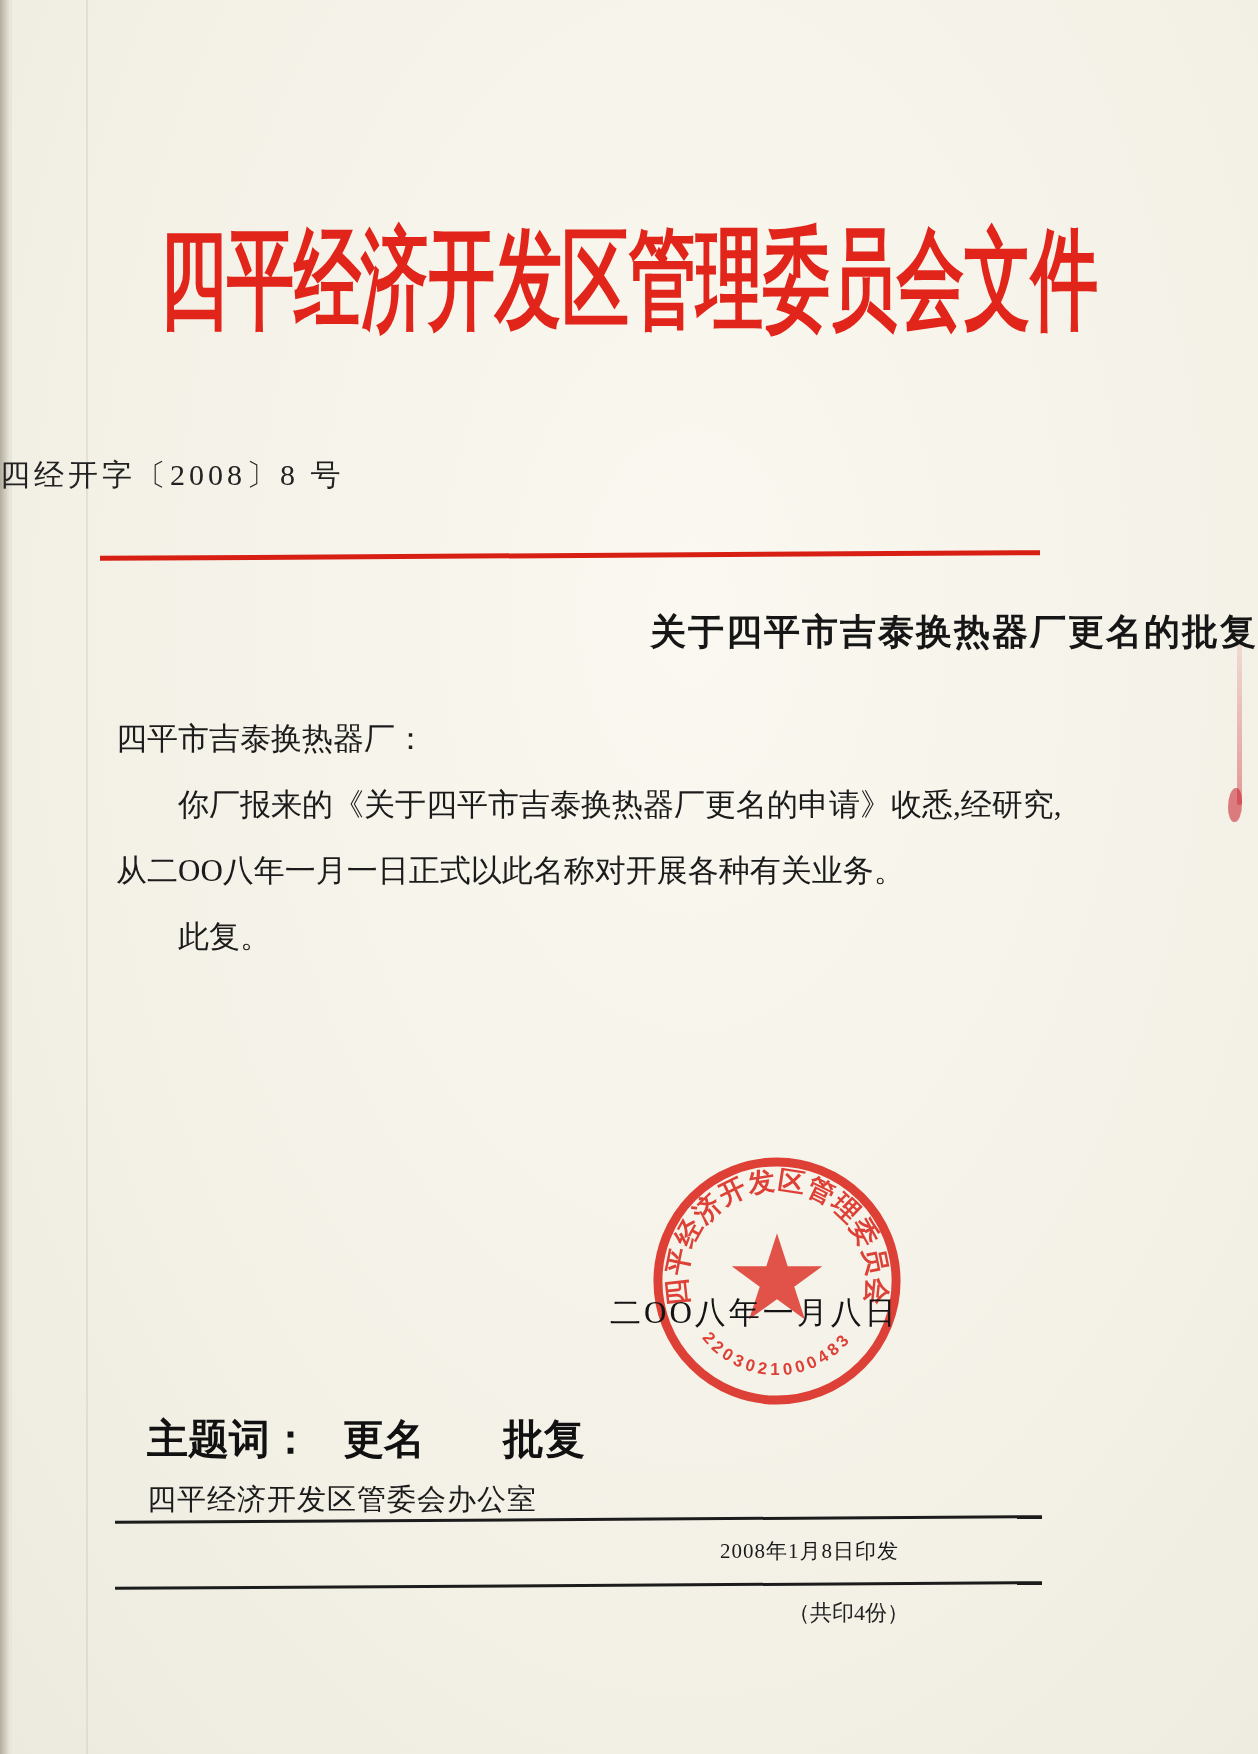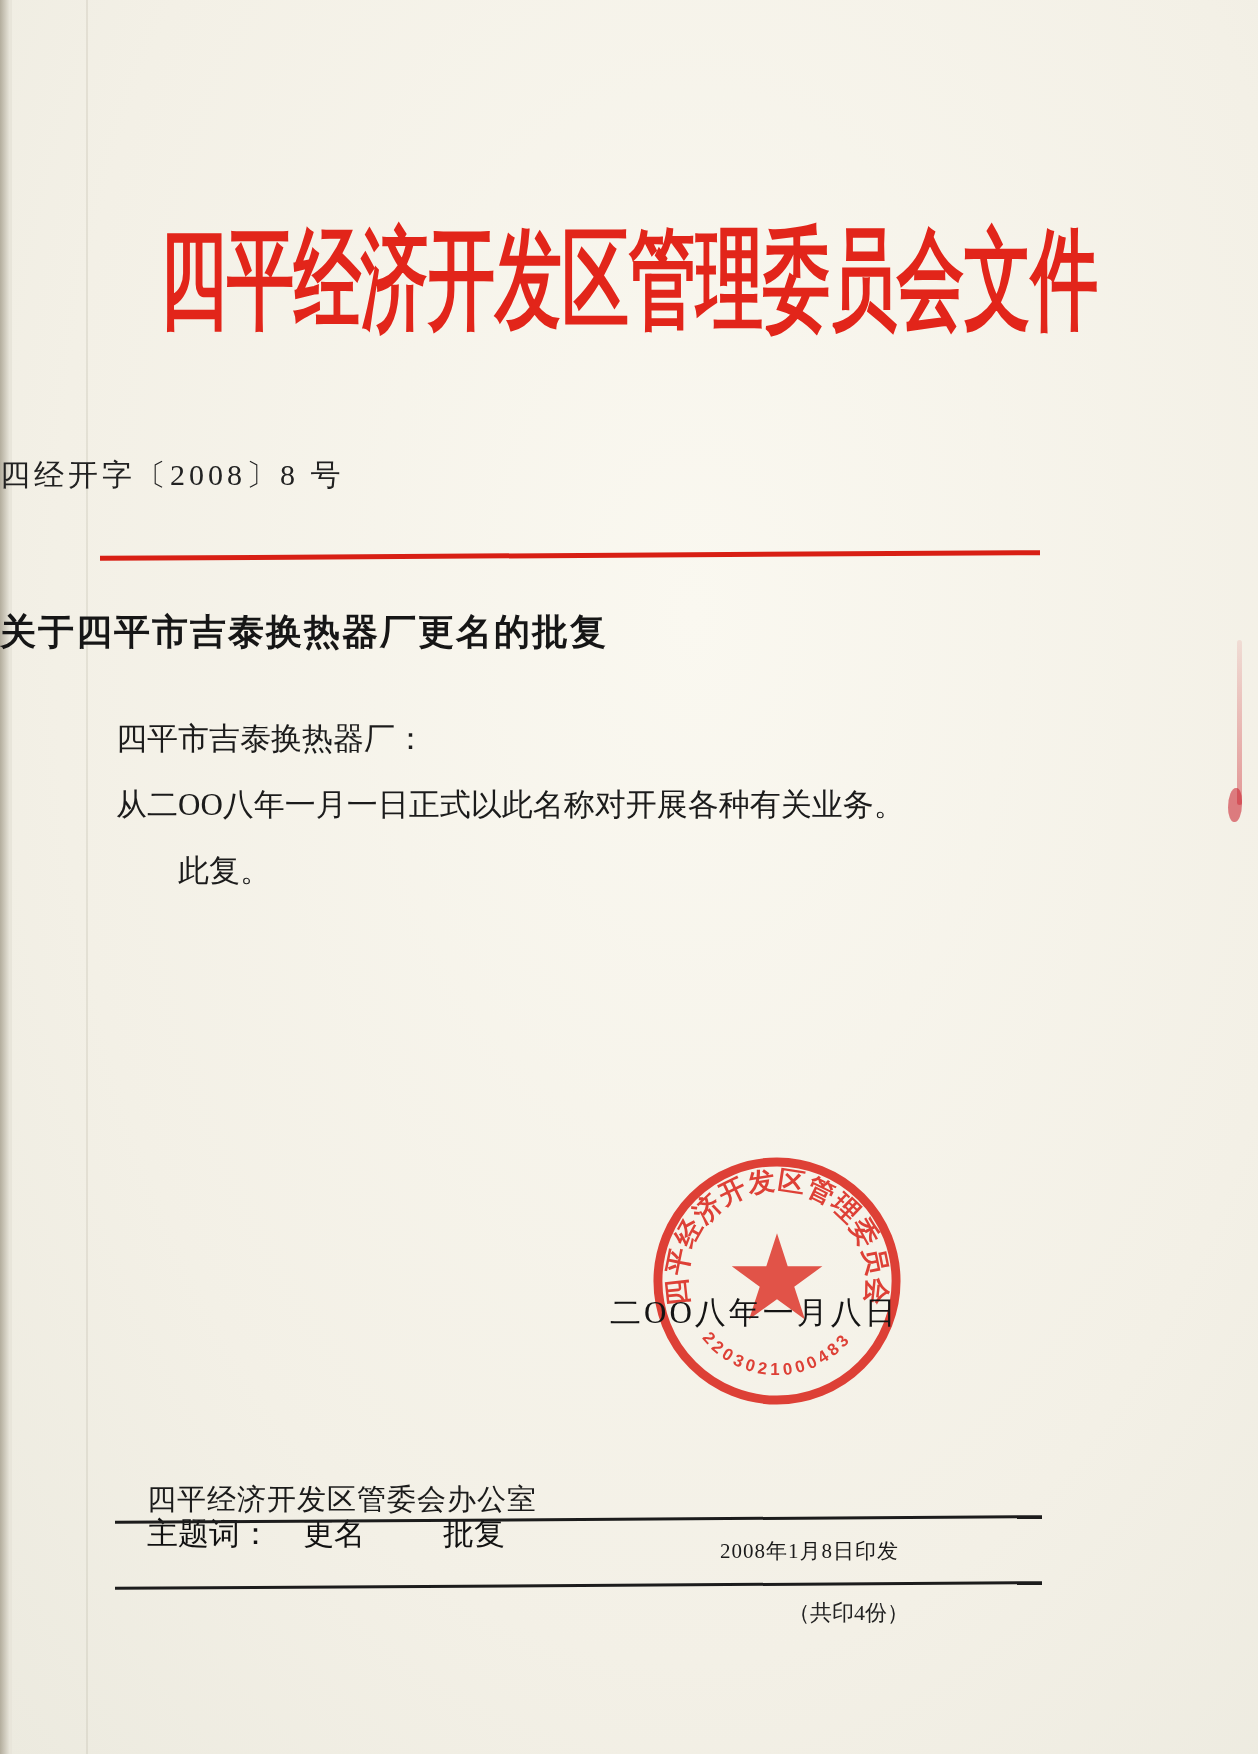--- a/index.html
+++ b/index.html
@@ -31,38 +31,38 @@
     font-family:"Liberation Serif", serif;
     transform:scale(1.0,1.64);transform-origin:top center;
     letter-spacing:0px;}
 
   .doc-number{position:absolute;top:455px;left:0;width:100%;text-align:left;
     font-size:30px;letter-spacing:4px;color:#222;}
 
   .red-rule{position:absolute;top:553px;left:100px;width:940px;height:5px;
     background:#d81f14;transform:rotate(-0.35deg);}
 
-  .subject-title{position:absolute;top:608px;left:0;width:100%;text-align:left;
+  .subject-title{position:absolute;top:608px;left:0;width:100%;text-align:right;
     font-family:"Liberation Sans", sans-serif;
     font-size:36px;font-weight:bold;letter-spacing:2px;color:#161616;}
 
   .body-block{position:absolute;top:706px;left:116px;width:935px;
     font-size:31px;color:#1b1b1b;}
   .body-block .line{line-height:66px;white-space:nowrap;}
   .line.indent{text-indent:62px;}
 
   
   .seal{position:absolute;left:648px;top:1152px;width:258px;height:258px;opacity:0.92;}
   .issue-date{position:absolute;top:1292px;left:610px;
     font-size:31px;letter-spacing:3px;color:#141414;white-space:nowrap;}
 
   
-  .keywords-row{position:absolute;top:1513px;left:147px;
+  .keywords-row{position:absolute;top:1412px;left:147px;
     font-family:"Liberation Sans", sans-serif;
-    font-size:31px;font-weight:normal;color:#111;}
+    font-size:41px;font-weight:bold;color:#111;}
   .keywords-row span{display:inline-block;}
   .kw-1{margin-left:32px;}
   .kw-2{margin-left:78px;}
 
   .footer-rule{position:absolute;left:115px;width:927px;height:3px;background:#1c1c1c;
     transform:rotate(-0.35deg);}
   .footer-rule.top{top:1518px;}
   .footer-rule.bottom{top:1584px;}
 
   .issuing-office{position:absolute;top:1480px;left:147px;font-size:29px;
@@ -86,20 +86,21 @@
   </div>
 
   <div class="doc-number">四经开字〔2008〕8 号</div>
 
   <div class="red-rule"></div>
 
   <div class="subject-title">关于四平市吉泰换热器厂更名的批复</div>
 
   <div class="body-block">
     <div class="line">四平市吉泰换热器厂：</div>
+    <div class="line indent">你厂报来的《关于四平市吉泰换热器厂更名的申请》收悉,经研究,</div>
     <div class="line">从二OO八年一月一日正式以此名称对开展各种有关业务。</div>
     <div class="line indent">此复。</div>
   </div>
 
   <svg class="seal" viewBox="0 0 260 260">
     <defs>
       <path id="arcTop" d="M 41.1 153.8 A 92 92 0 1 1 218.9 153.8" fill="none"></path>
       <path id="arcBottom" d="M 52.2 184.5 A 95 95 0 0 0 207.8 184.5" fill="none"></path>
     </defs>
     <circle cx="130" cy="130" r="120" fill="none" stroke="#dc3127" stroke-width="9"></circle>

